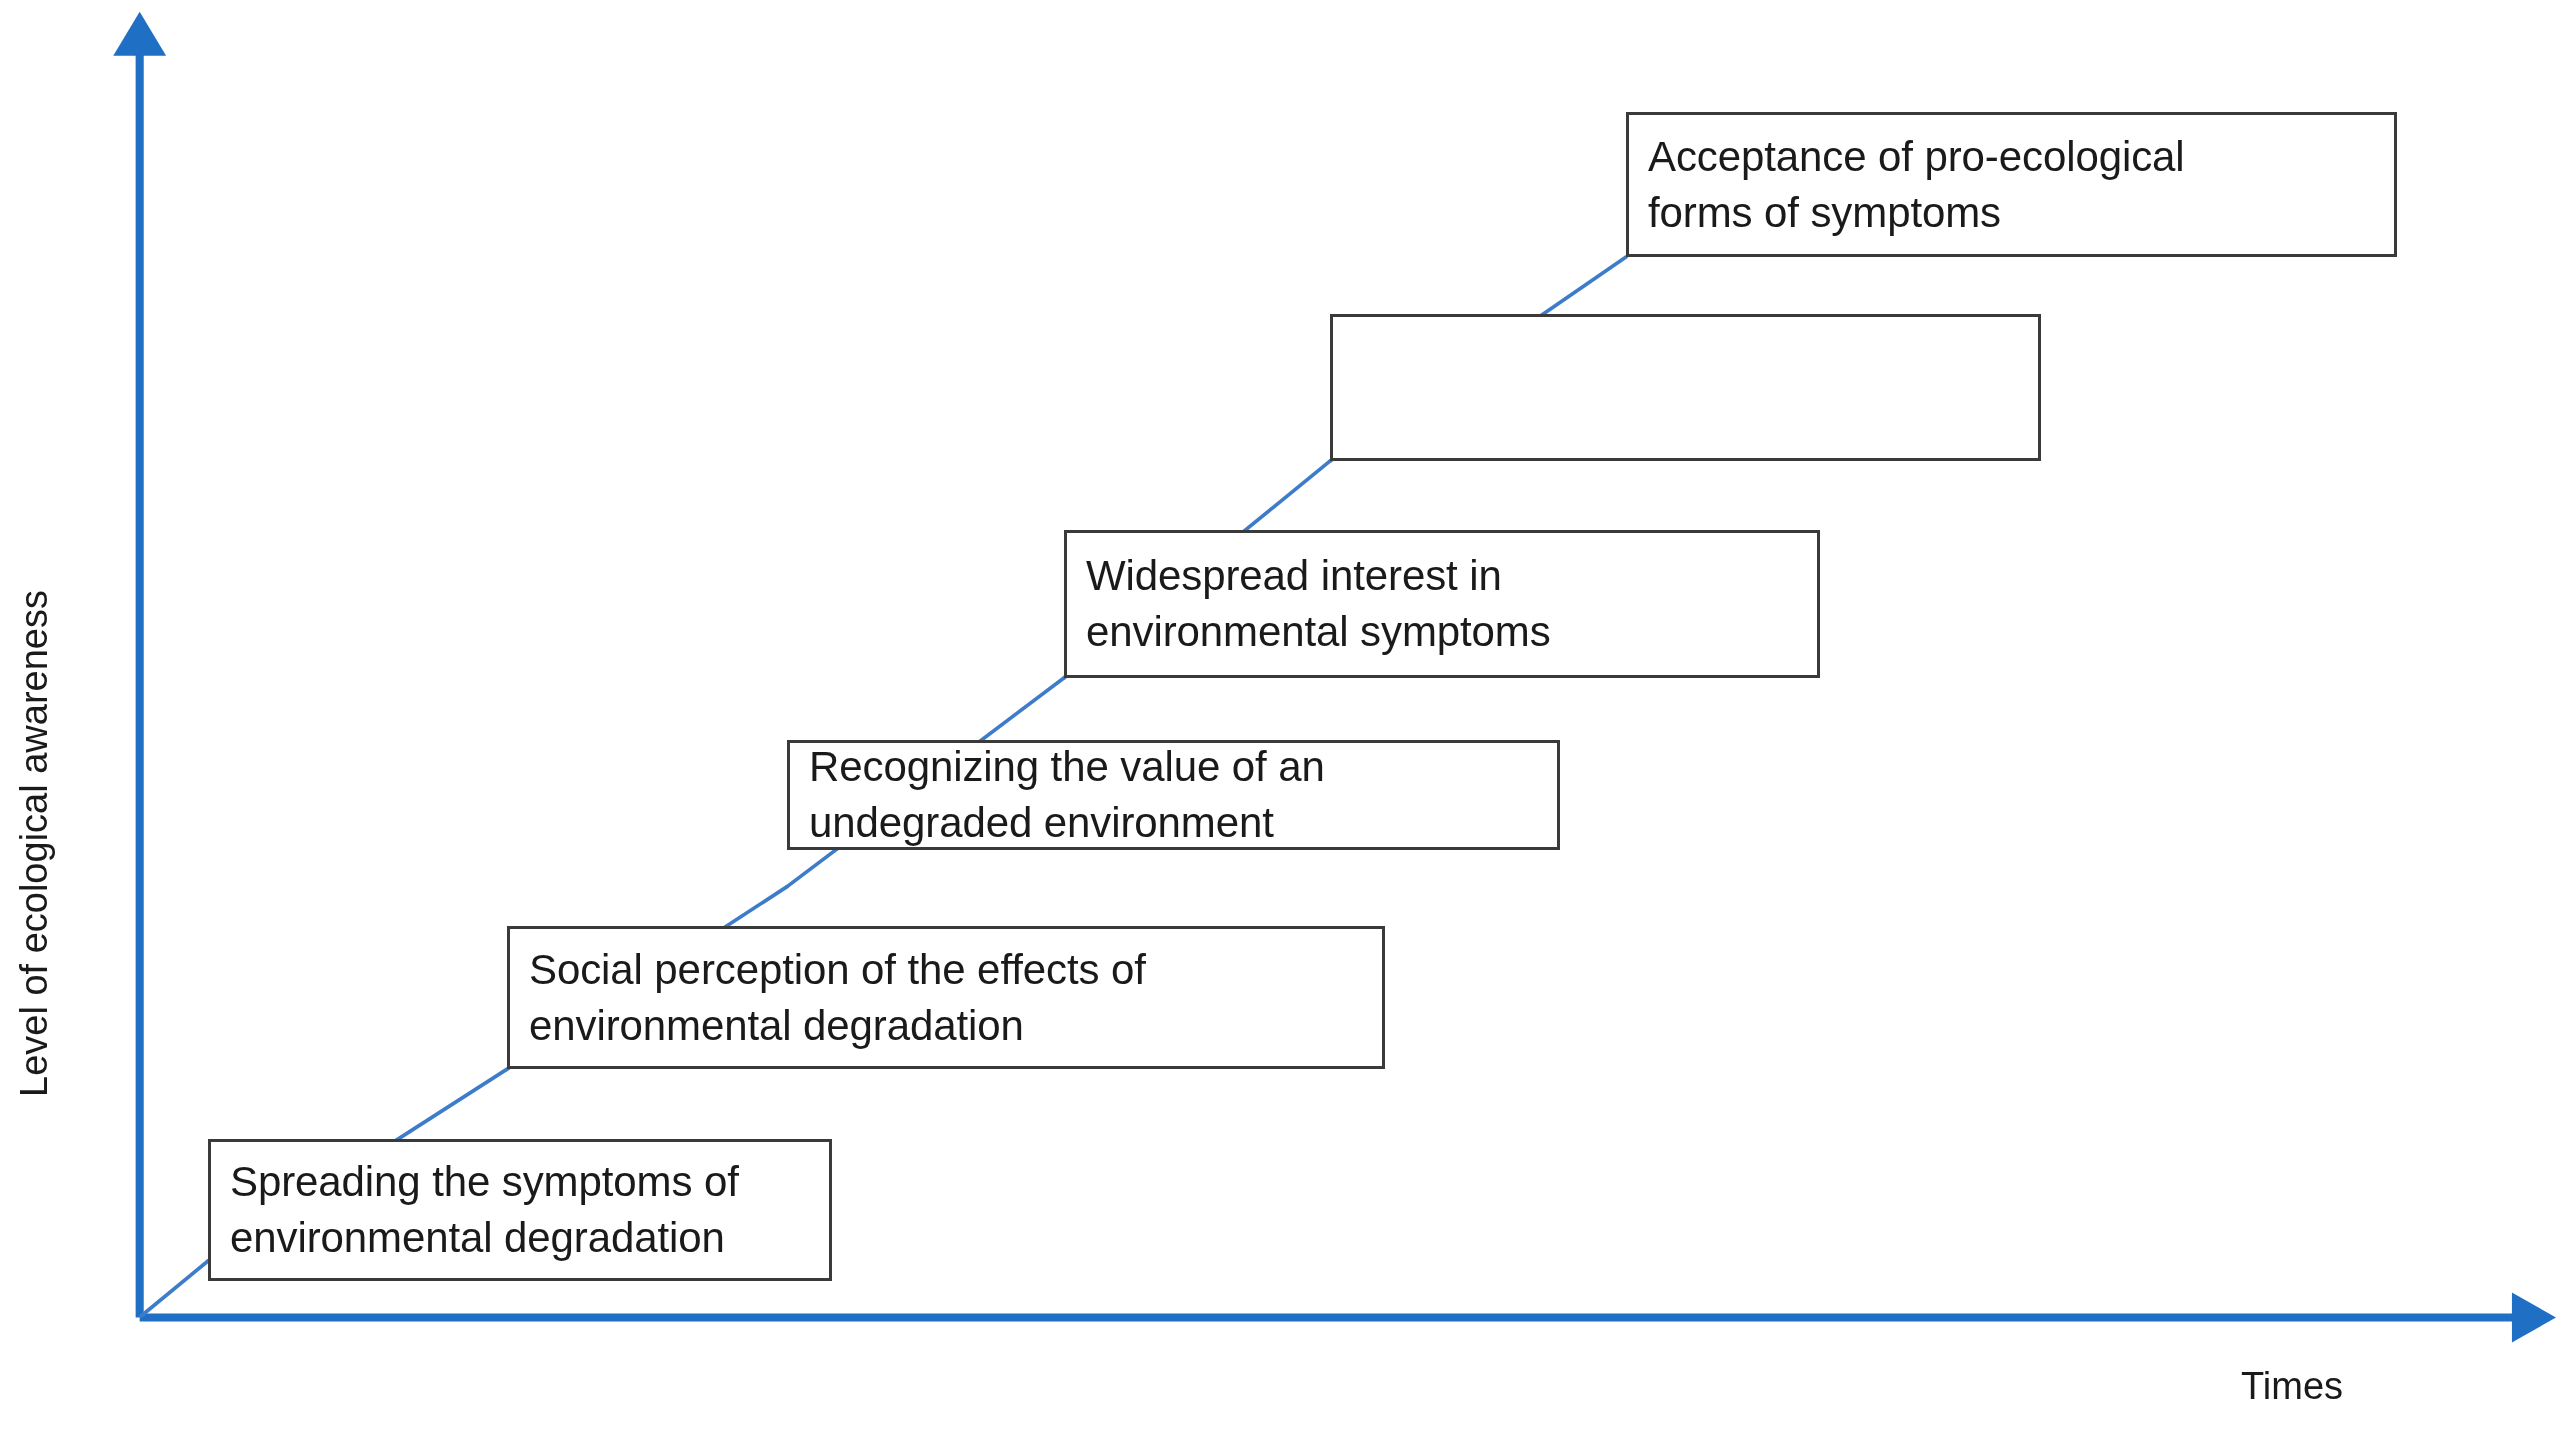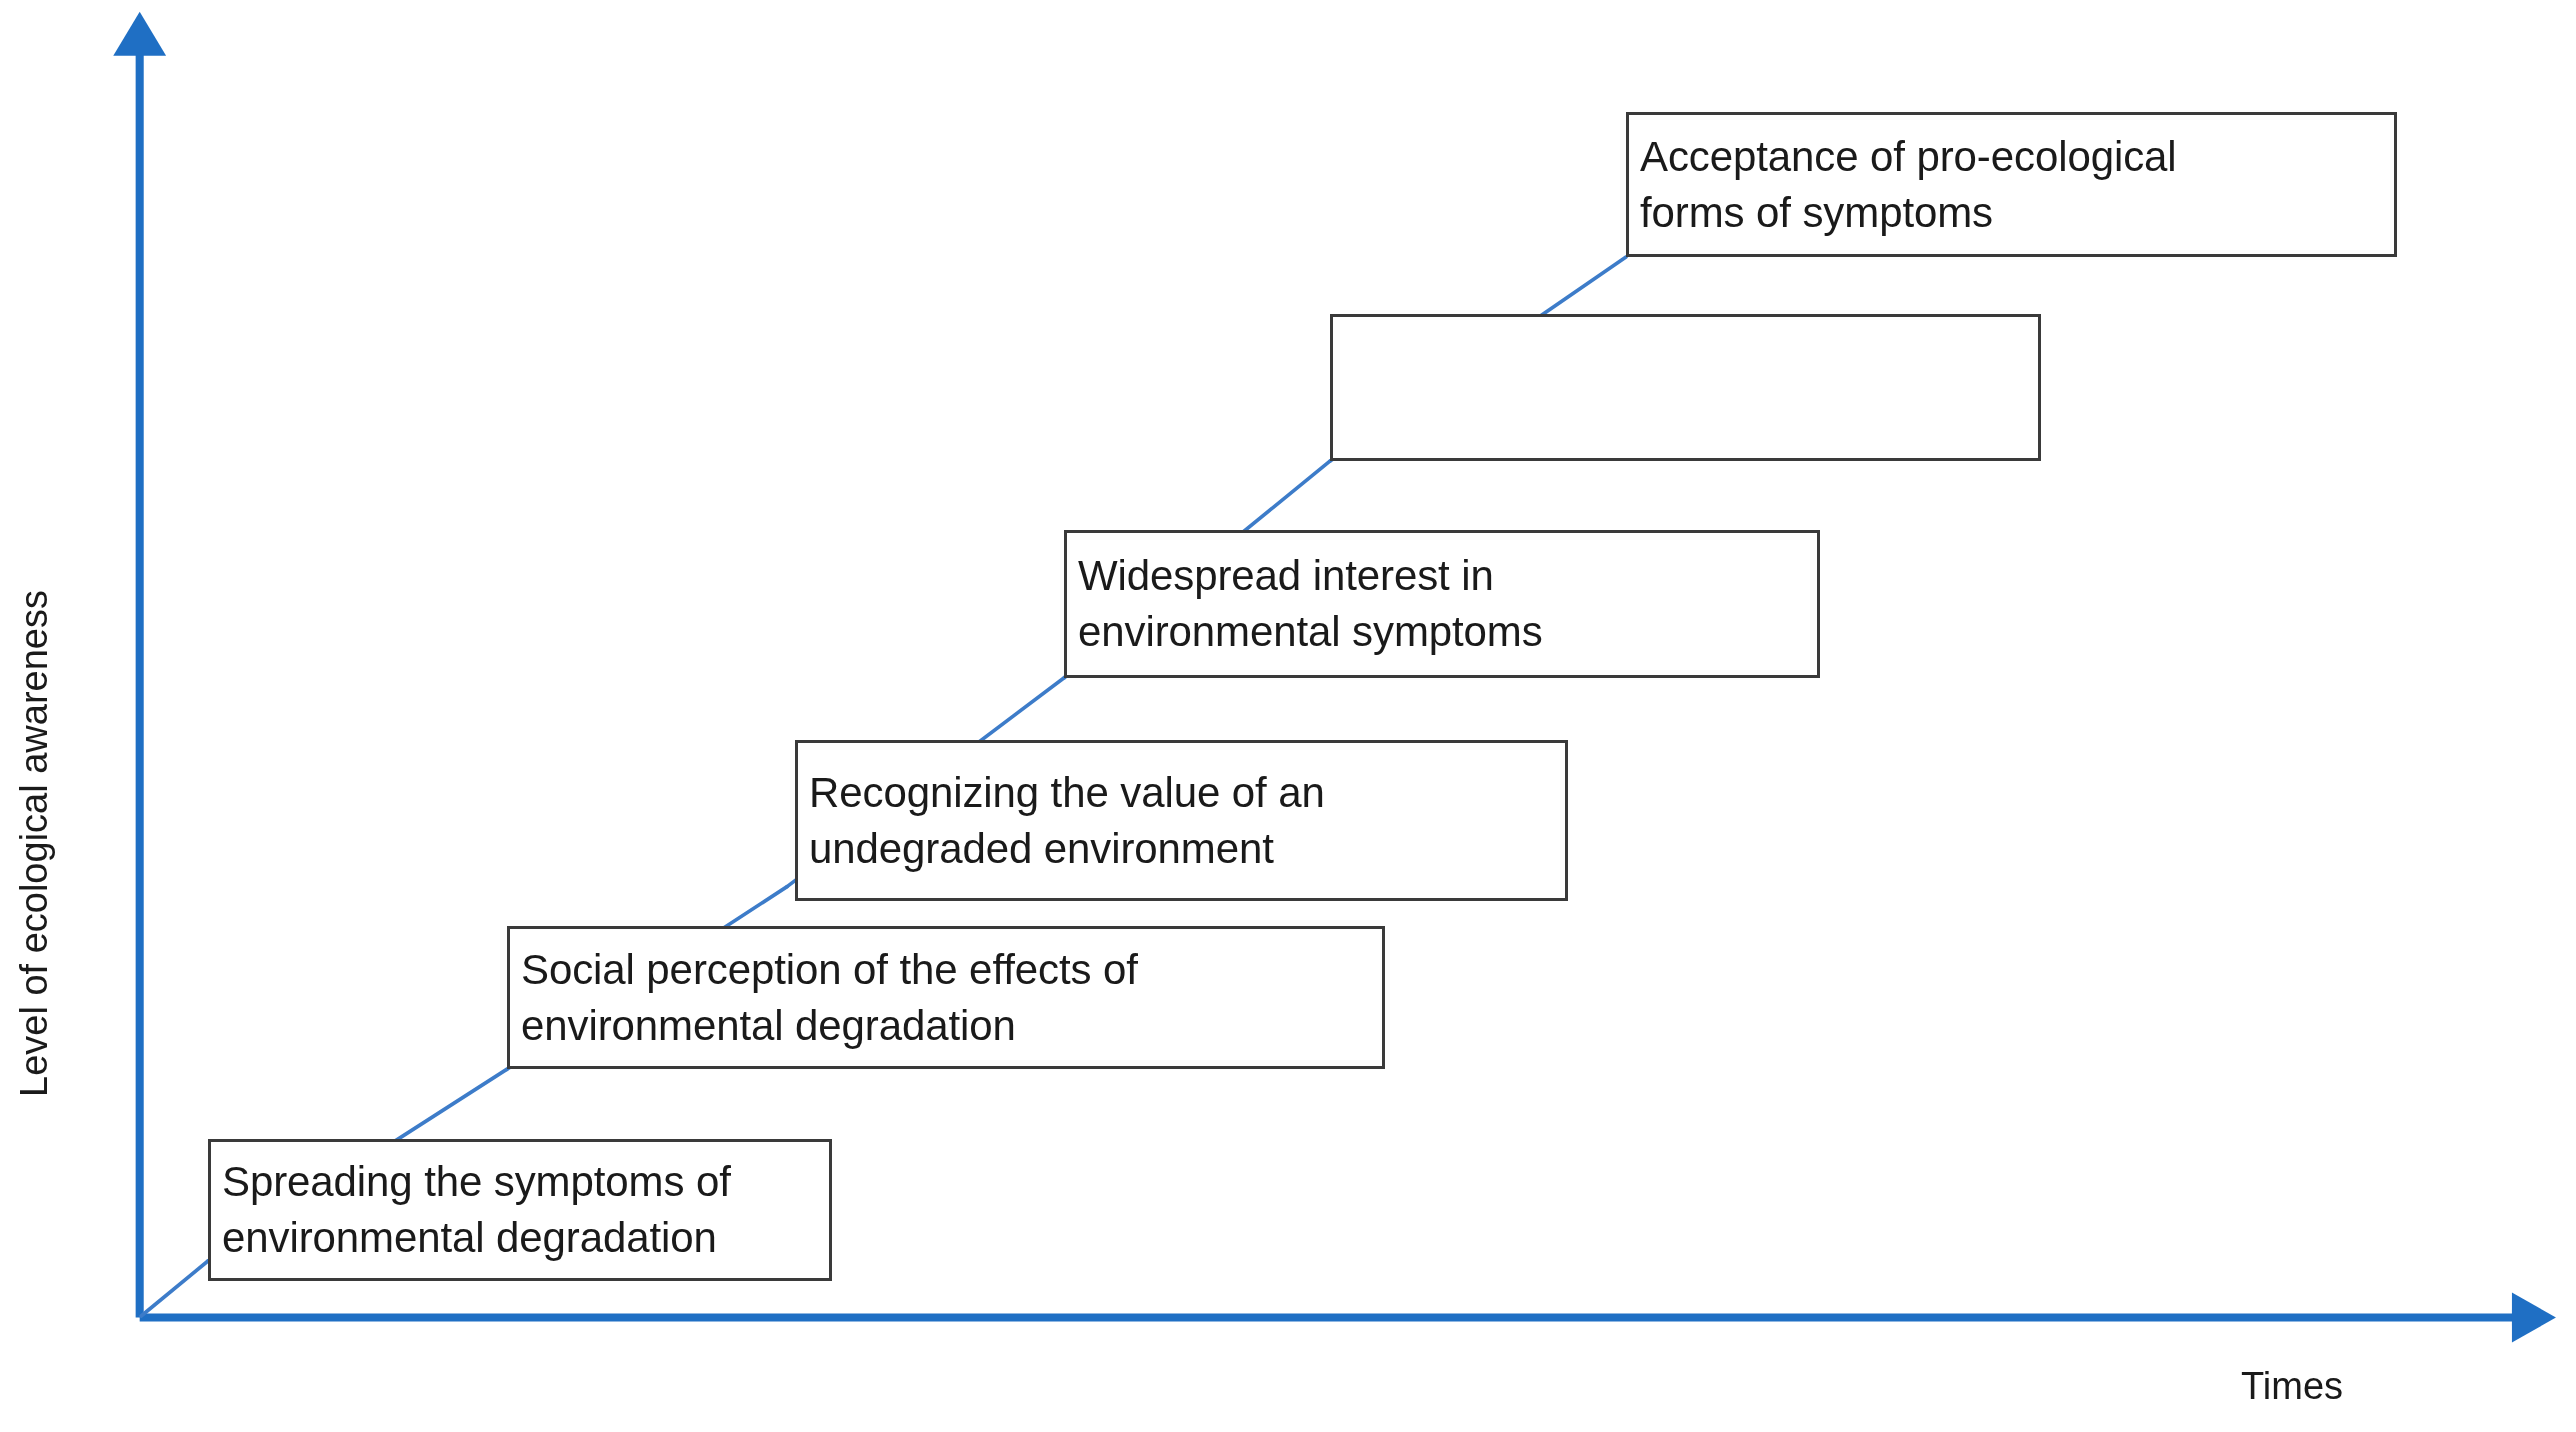--- a/index.html
+++ b/index.html
@@ -30,21 +30,21 @@
   }
   
   .step-box {
     position: absolute;
     box-sizing: border-box;
     background: #ffffff;
     border: 3.7px solid #3a3a3a;
     display: flex;
     flex-direction: column;
     justify-content: center;
-    padding: 0 11px;
+    padding: 0 19px;
   }
   .step-box .line {
     color: #1a1a1a;
     font-size: 42px;
     line-height: 1.33;
     letter-spacing: -0.1px;
     white-space: nowrap;
   }
   
   #y-axis-label {
@@ -99,21 +99,21 @@
   <div class="step-box" style="left:208px; top:1120px; width:624px; height:142px;margin-top:19px;">
     <span class="line">Spreading the symptoms of</span>
     <span class="line">environmental degradation</span>
   </div>
 
   <div class="step-box" style="left:507px; top:926px; width:878px; height:143px;">
     <span class="line">Social perception of the effects of</span>
     <span class="line">environmental degradation</span>
   </div>
 
-  <div class="step-box" style="left:787px; top:740px; width:773px; height:161px;margin-left:8px;">
+  <div class="step-box" style="left:787px; top:740px; width:773px; height:110px;">
     <span class="line">Recognizing the value of an</span>
     <span class="line">undegraded environment</span>
   </div>
 
   <div class="step-box" style="left:1064px; top:530px; width:756px; height:148px;">
     <span class="line">Widespread interest in</span>
     <span class="line">environmental symptoms</span>
   </div>
 
   <div class="step-box" style="left:1330px; top:314px; width:711px; height:147px;">

